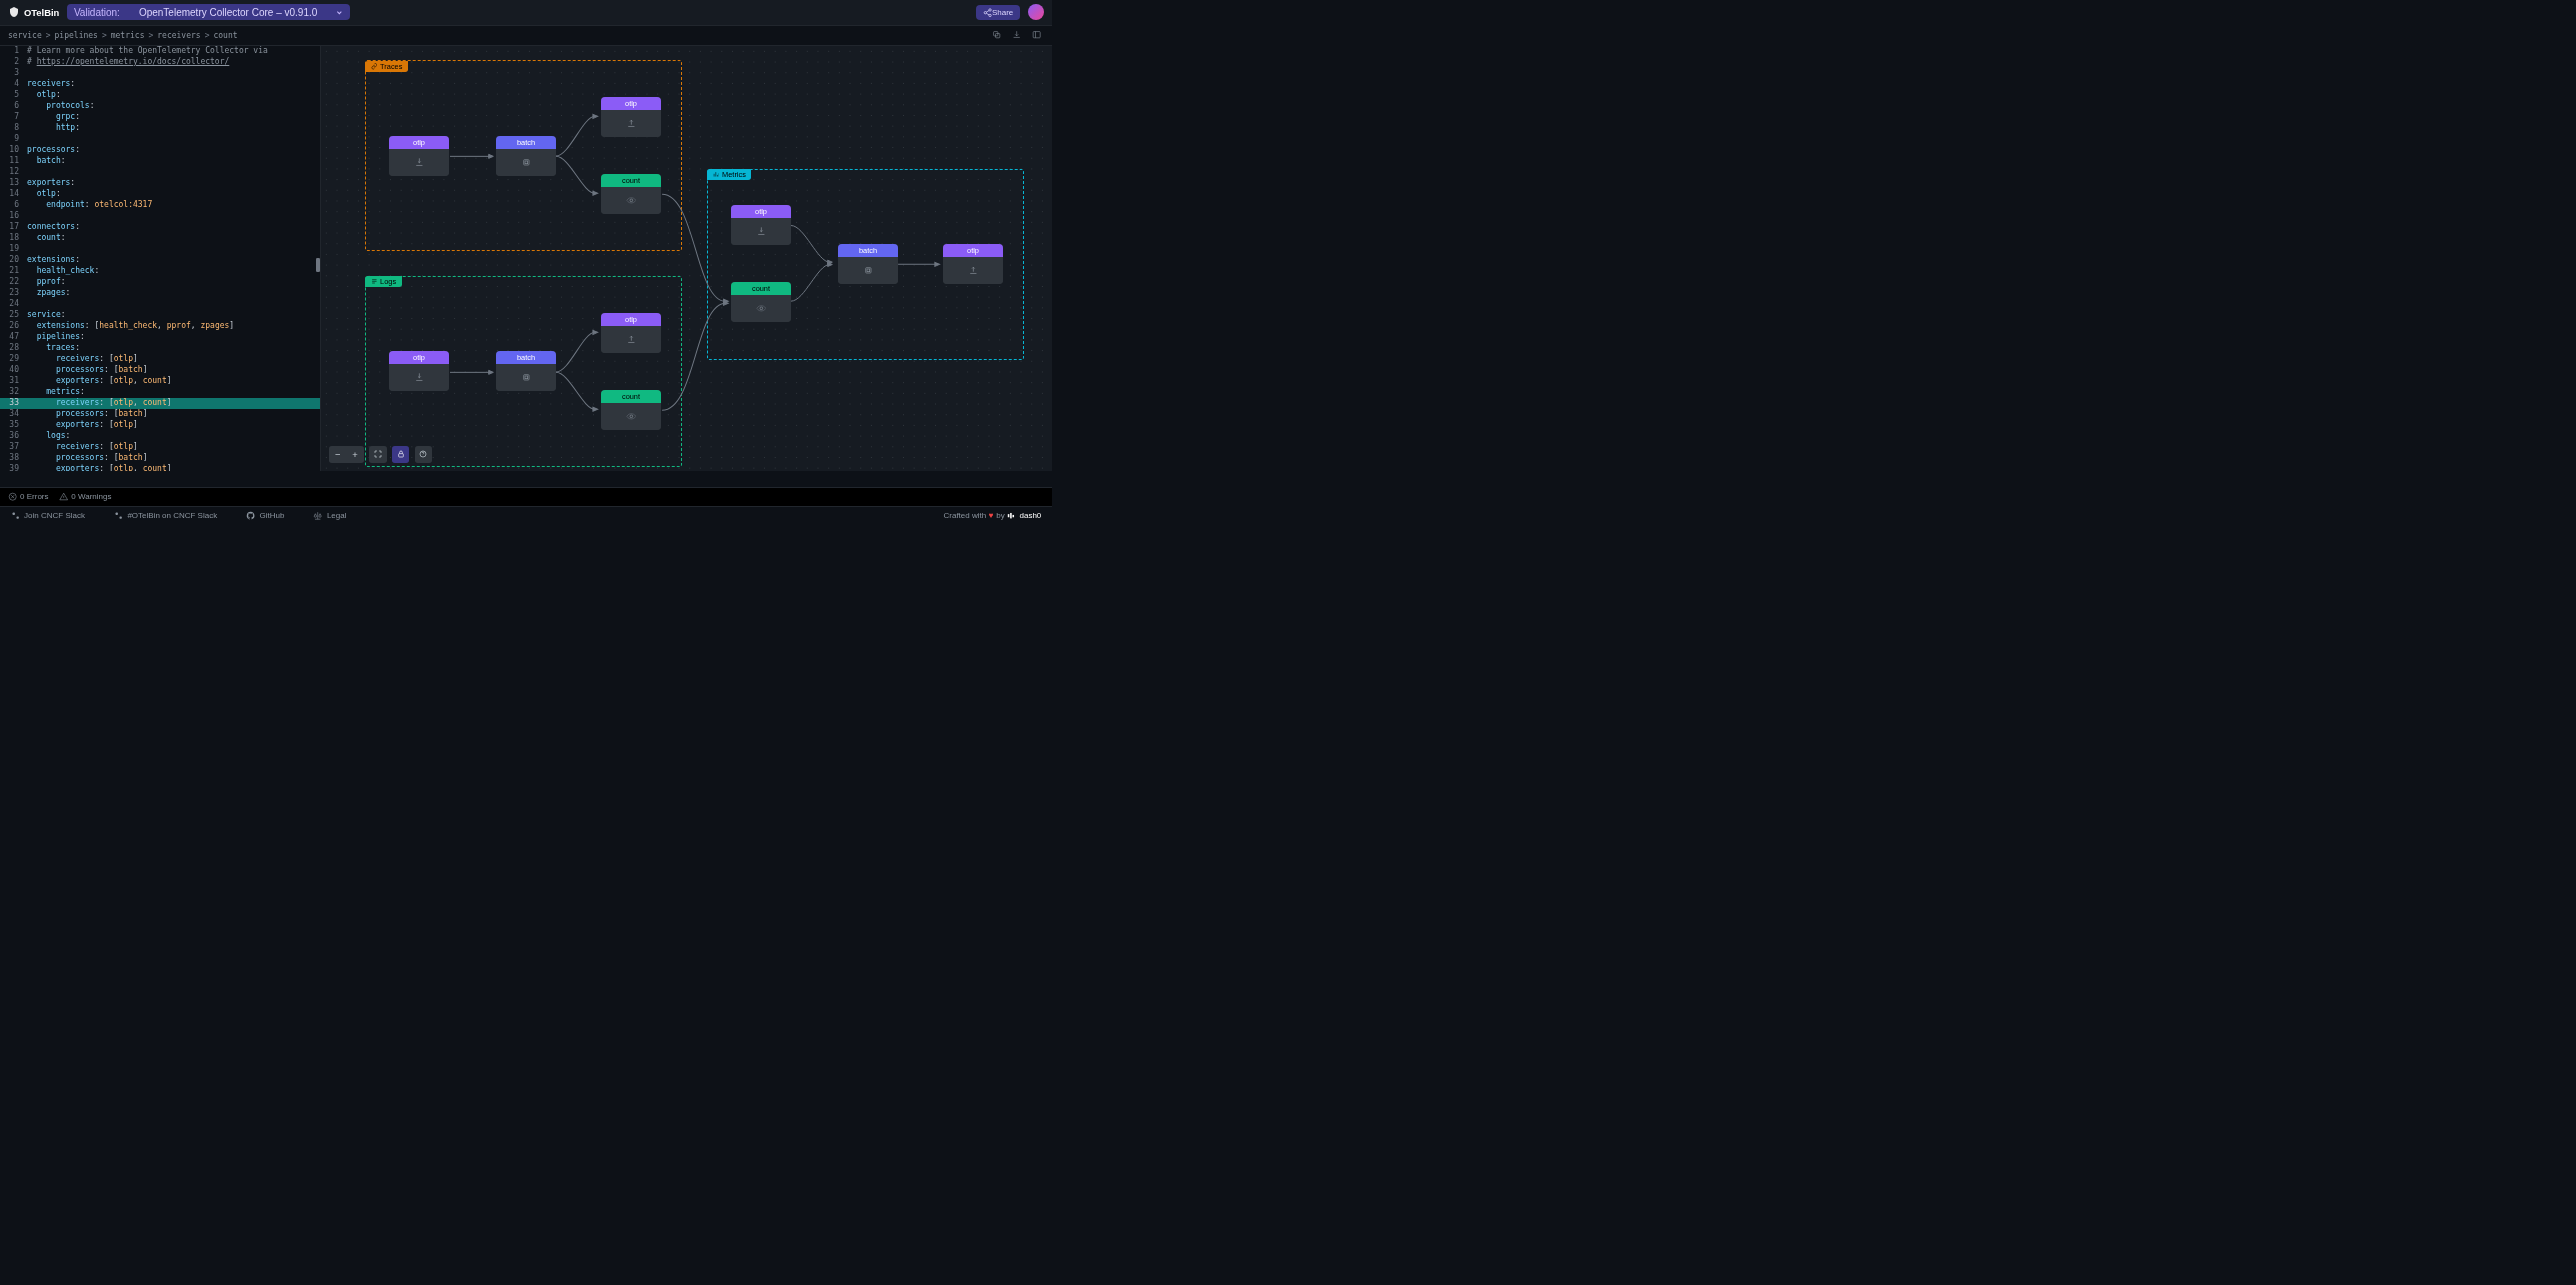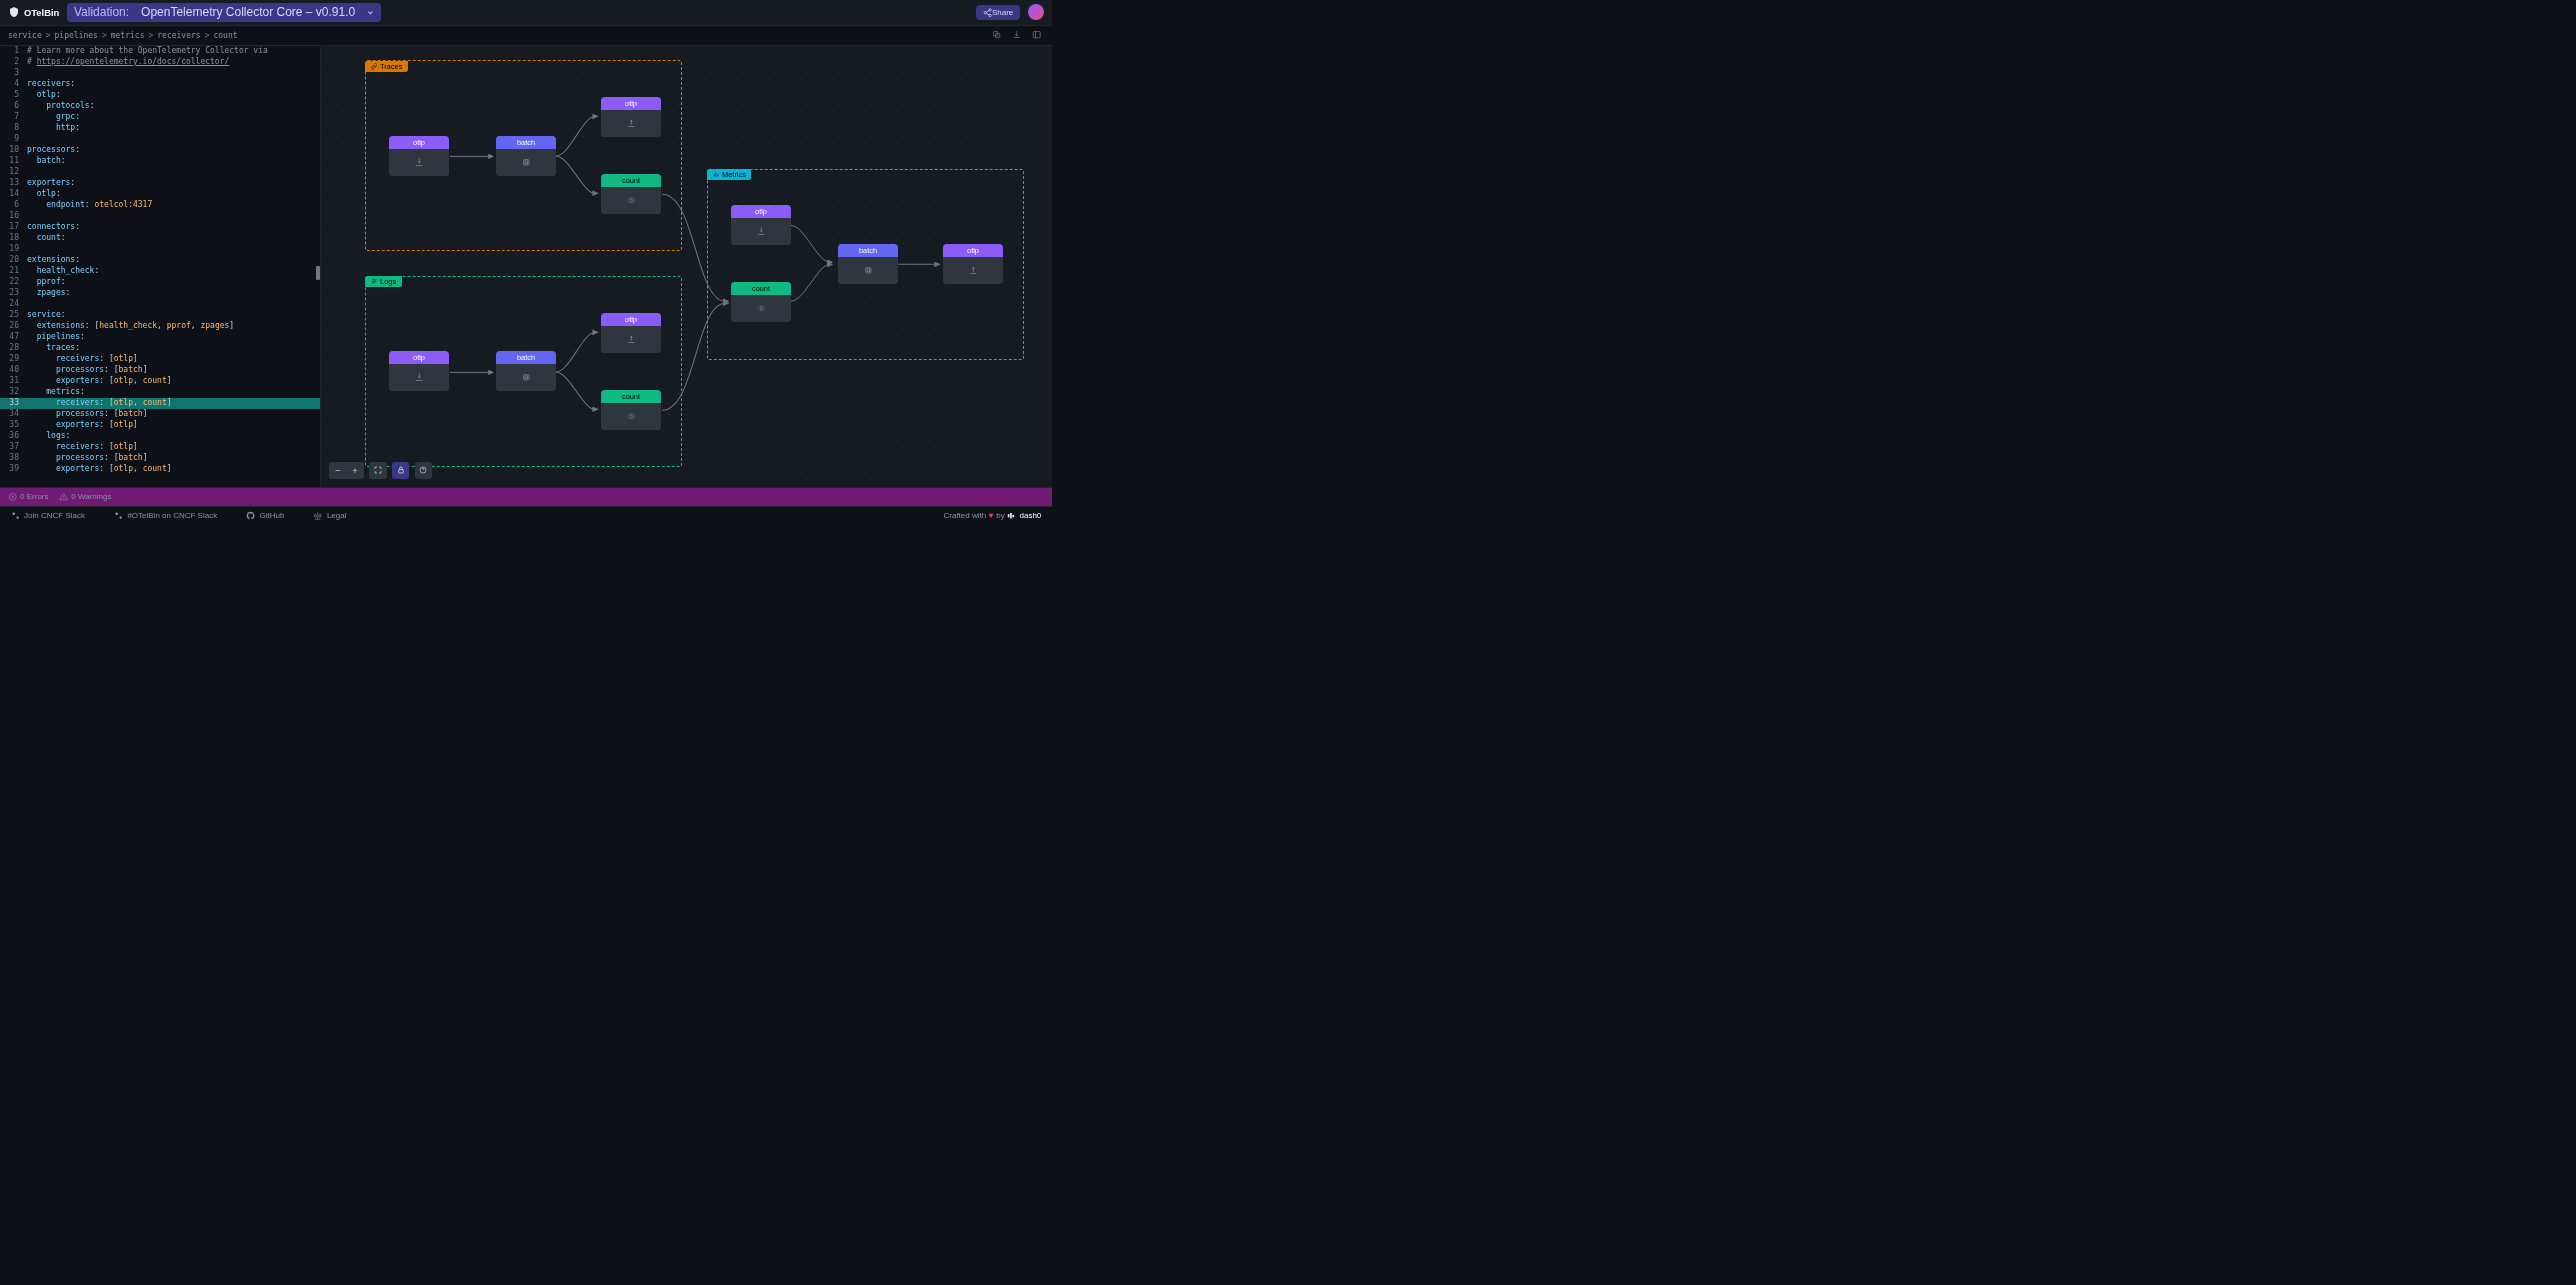--- a/index.html
+++ b/index.html
@@ -25,24 +25,24 @@
   gap: 8px;
   border-bottom: 0.7px solid #21262d;
 }
 .logo { display: flex; align-items: center; gap: 4px; font-weight: 600; font-size: 9.4px; color: #fff; }
 .validation-btn {
   background: #3b3787;
   border: none;
   border-radius: 4px;
   color: #c4b5fd;
   padding: 2.7px 6.7px;
-  font-size: 12px;
-  display: flex;
-  align-items: center;
-  gap: 12px;
+  font-size: 10px;
+  display: flex;
+  align-items: center;
+  gap: 19px;
   cursor: pointer;
 }
 .validation-btn .label { color: #c4b5fd; }
 .validation-btn .value { color: #ddd6fe; font-weight: 500; }
 .header-spacer { flex: 1; }
 .share-btn {
   background: #3b3787;
   border: none;
   border-radius: 4px;
   color: #ddd6fe;
@@ -161,28 +161,29 @@
 .purple-header { background: #8b5cf6; }
 .blue-header { background: #6366f1; }
 .green-header { background: #10b981; color:#000; }
 
 .arrow { position: absolute; stroke: #6e7681; stroke-width: 1.5; fill: none; }
 .arrow-head { fill: #6e7681; }
 
 
 .status-bar {
   height: 19px;
-  background: #701a75;
+  background: #000000;
   border-top: 0.7px solid #21262d;
   display: flex;
   align-items: center;
   padding: 0 8px;
   gap: 10.7px;
   color: #8b949e;
   font-size: 8px;
+  margin-top: 16px;
 }
 .status-item { display: flex; align-items: center; gap: 2.7px; }
 
 
 .canvas-controls {
   position: absolute;
   left: 8px;
   bottom: 8px;
   display: flex;
   gap: 5.4px;

